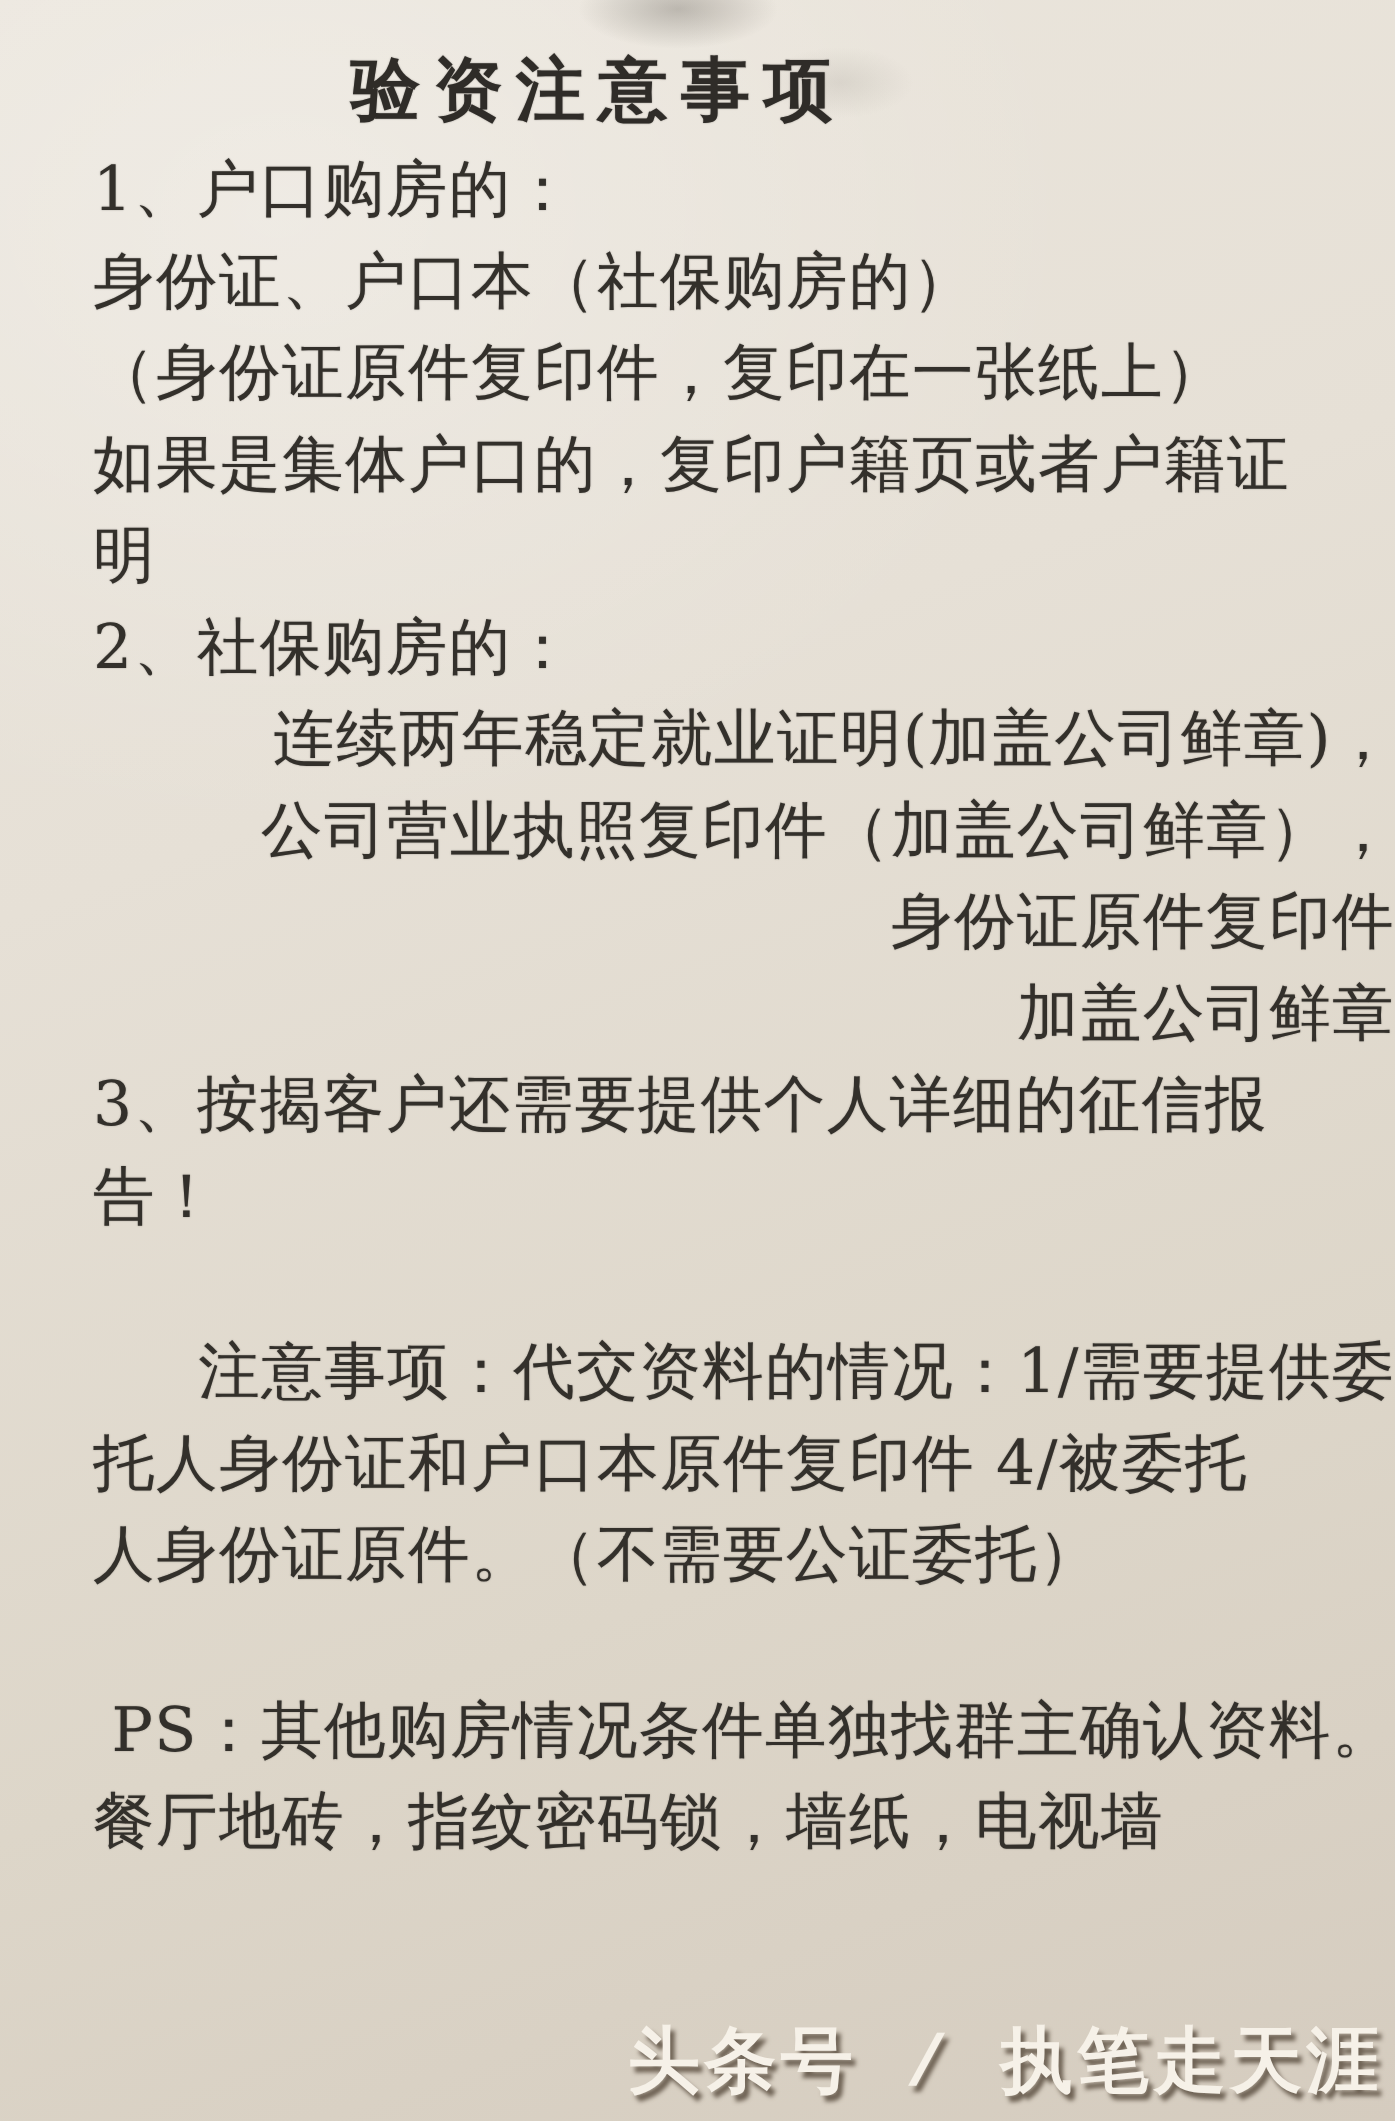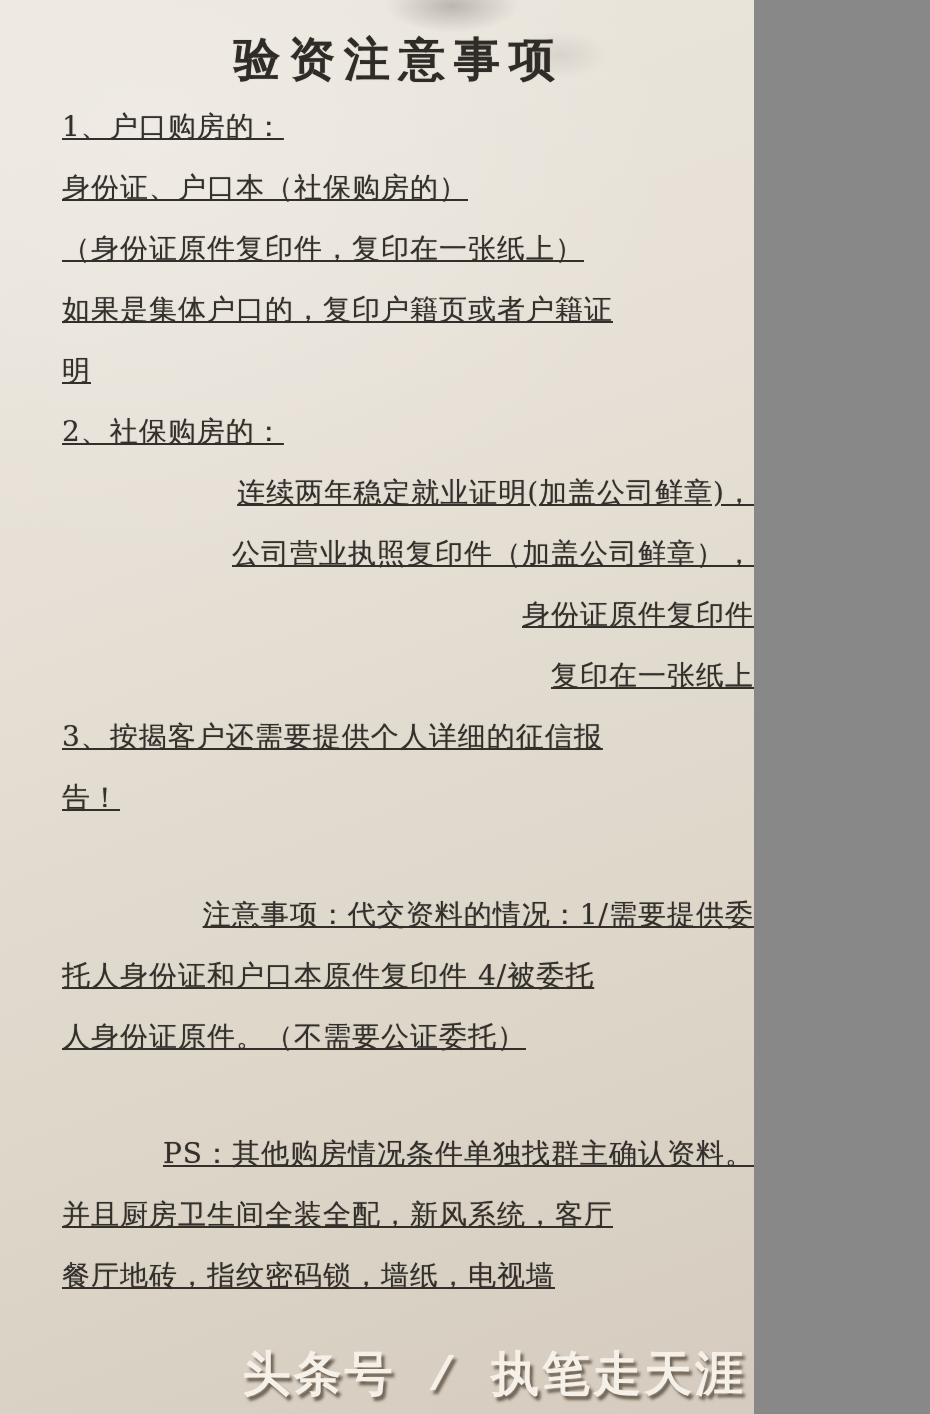--- a/index.html
+++ b/index.html
@@ -3,21 +3,21 @@
 <meta charset="utf-8">
 <style>
   html, body {
     margin: 0;
     padding: 0;
     background: #888;
     font-family: "DejaVu Serif", "Liberation Serif", serif;
   }
   .page {
     position: relative;
-    width: 754px;
+    width: 930px;
     height: 1414px;
     overflow: hidden;
     background:
       radial-gradient(ellipse 95px 38px at 452px 6px, rgba(110,105,98,0.38), rgba(110,105,98,0) 70%),
       radial-gradient(ellipse 70px 34px at 560px 55px, rgba(140,134,126,0.18), rgba(140,134,126,0) 70%),
       radial-gradient(ellipse 900px 700px at 20% 10%, rgba(255,255,255,0.25), rgba(255,255,255,0) 60%),
       linear-gradient(160deg, #ebe6dd 0%, #e6e0d6 35%, #ddd6c9 70%, #d5ccbf 100%);
   }
   .content {
     position: absolute;
@@ -30,27 +30,26 @@
     font-size: 46px;
     font-weight: 600;
     letter-spacing: 9px;
     line-height: 62px;
     color: #2f2c28;
     text-shadow: 0 0 1px rgba(47,44,40,0.55);
   }
   .line {
     height: 61px;
     line-height: 61px;
-    font-size: 28px;
+    font-size: 41px;
     letter-spacing: 1px;
     white-space: nowrap;
     color: #33302b;
     text-shadow: 0 0 1px rgba(51,48,43,0.5);
     padding-left: 62px;
-    text-decoration: underline;
   }
   .line.indent-1 { padding-left: 136px; text-align: right; }
   .line.para-gap { margin-top: 56px; text-align: right; }
   .watermark {
     position: absolute;
     right: 8px;
     bottom: 8px;
     font-size: 48px;
     font-weight: 700;
     letter-spacing: 3px;
@@ -67,25 +66,24 @@
     <div id="lines">
         <div class="line indent-0">1、户口购房的：</div>
         <div class="line indent-0">身份证、户口本（社保购房的）</div>
         <div class="line indent-0">（身份证原件复印件，复印在一张纸上）</div>
         <div class="line indent-0">如果是集体户口的，复印户籍页或者户籍证</div>
         <div class="line indent-0">明</div>
         <div class="line indent-0">2、社保购房的：</div>
         <div class="line indent-1">连续两年稳定就业证明(加盖公司鲜章)，</div>
         <div class="line indent-1">公司营业执照复印件（加盖公司鲜章），</div>
         <div class="line indent-1">身份证原件复印件</div>
-        <div class="line indent-1">复印在一张纸上</div>
+        <div class="line indent-1">加盖公司鲜章</div>
         <div class="line indent-0">3、按揭客户还需要提供个人详细的征信报</div>
         <div class="line indent-0">告！</div>
         <div class="line indent-0 para-gap">注意事项：代交资料的情况：1/需要提供委</div>
         <div class="line indent-0">托人身份证和户口本原件复印件 4/被委托</div>
         <div class="line indent-0">人身份证原件。（不需要公证委托）</div>
         <div class="line indent-0 para-gap">PS：其他购房情况条件单独找群主确认资料。</div>
-        <div class="line indent-0">并且厨房卫生间全装全配，新风系统，客厅</div>
         <div class="line indent-0">餐厅地砖，指纹密码锁，墙纸，电视墙</div>
       </div>
   </div>
   <div class="watermark" style="color: rgb(246, 241, 232); text-shadow: rgb(110, 98, 84) 3px 4px 3px;">头条号 / 执笔走天涯</div>
 </div>
 
 </body></html>

